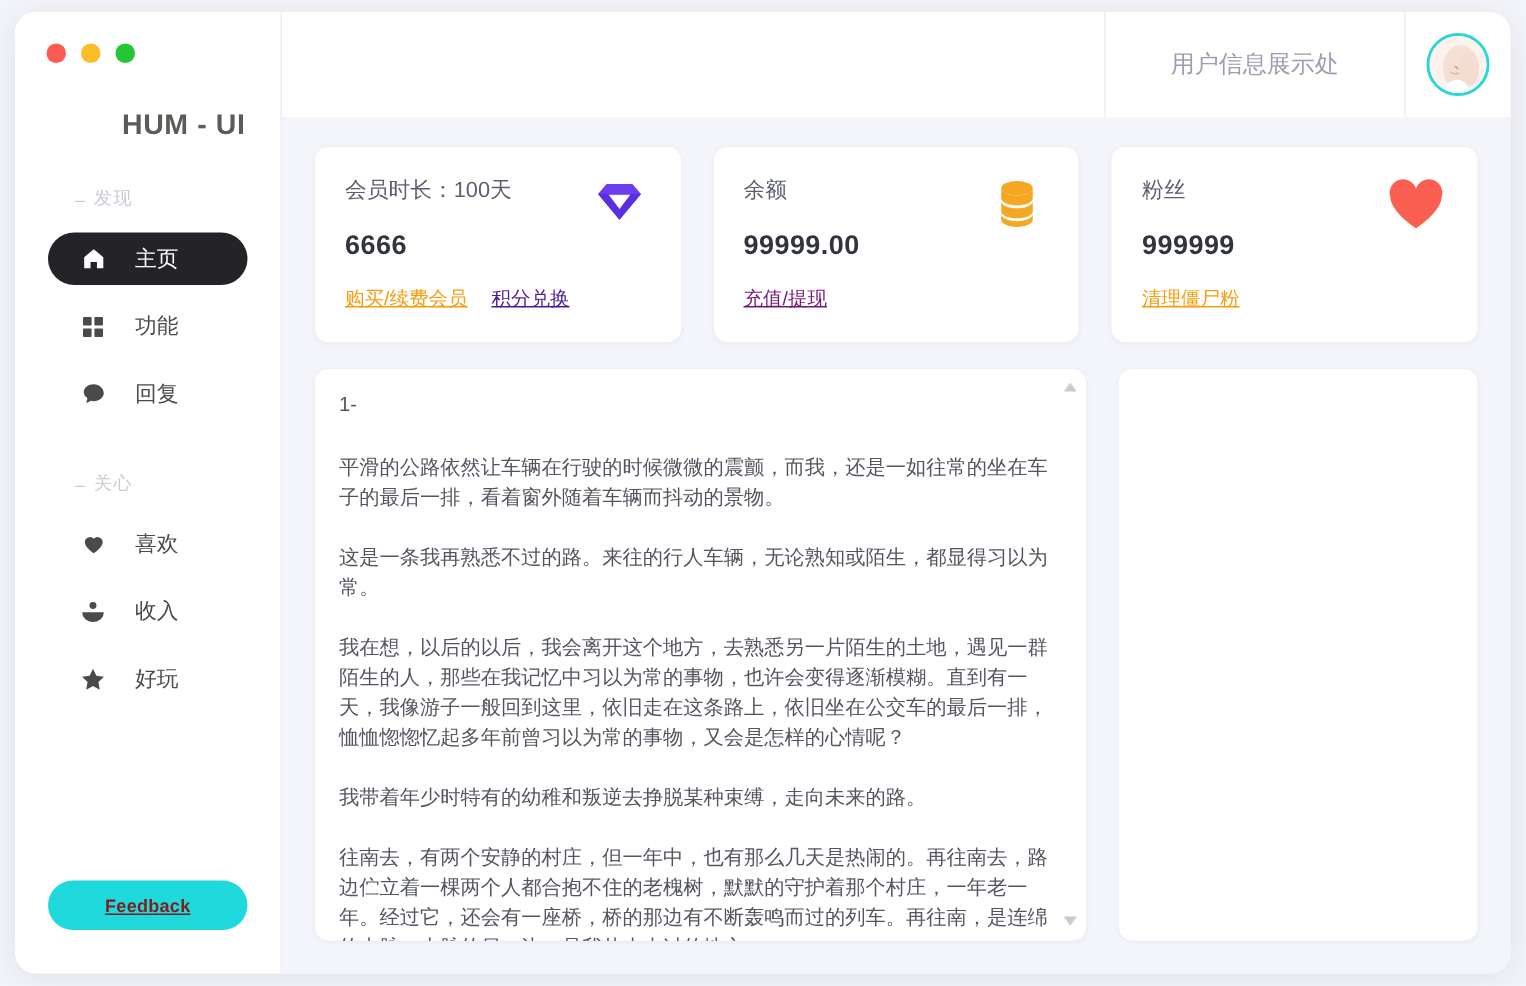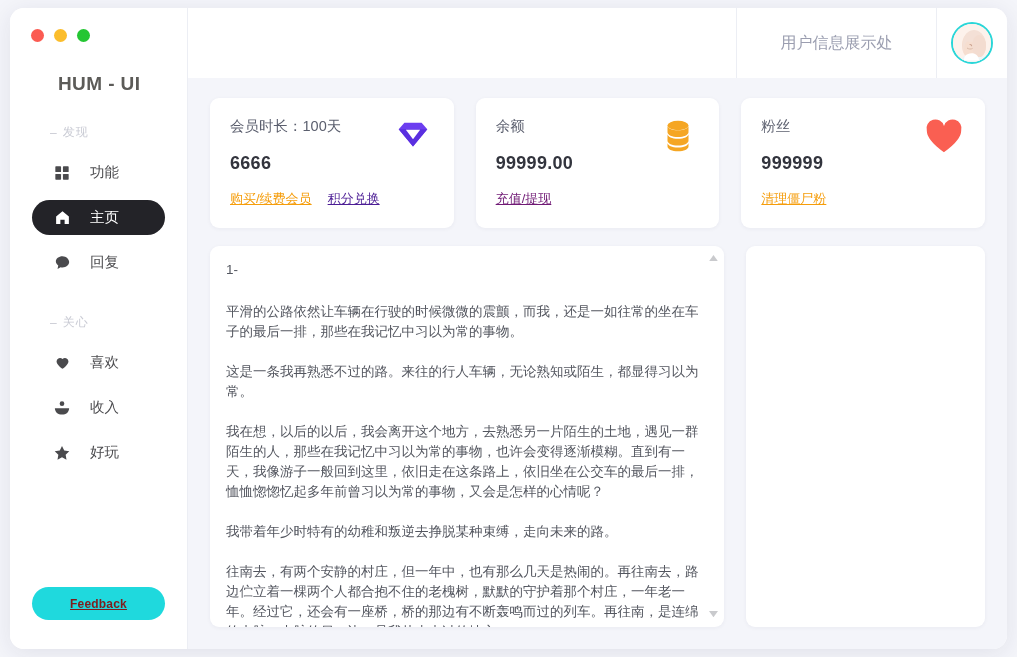--- a/index.html
+++ b/index.html
@@ -50,20 +50,21 @@
     gap: 10px;
     padding: 21px 0 0 21px;
   }
   .dot { width: 13px; height: 13px; border-radius: 50%; }
   .dot.red    { background: #fb5b52; }
   .dot.yellow { background: #fbbd2c; }
   .dot.green  { background: #24c633; }
 
   .brand {
     margin-top: 31px;
+    text-align: center;
     font-size: 19px;
     font-weight: bold;
     color: #5c5b58;
     letter-spacing: 0.4px;
     padding-left: 48px;
   }
 
   .nav-section-label {
     margin: 29px 0 9px 40px;
     font-size: 12px;
@@ -304,39 +305,39 @@
         <span class="dot green"></span>
       </div>
 
       <div class="brand">HUM - UI</div>
 
       <div class="nav-section-label">
         <span class="dash">–</span>
         <span>发现</span>
       </div>
 
+      <div class="nav-item active">
+        <span class="nav-icon">
+          <svg viewBox="0 0 24 24" width="17" height="17">
+              <path d="M12 3L3 10.5V21h6v-6h6v6h6V10.5z"></path>
+            </svg>
+        </span>
+        <span class="nav-label">主页</span>
+      </div>
+
       <div class="nav-item">
         <span class="nav-icon">
           <svg viewBox="0 0 24 24" width="16" height="16">
               <rect x="2" y="2" width="8.6" height="8.6" rx="1"></rect>
               <rect x="13.4" y="2" width="8.6" height="8.6" rx="1"></rect>
               <rect x="2" y="13.4" width="8.6" height="8.6" rx="1"></rect>
               <rect x="13.4" y="13.4" width="8.6" height="8.6" rx="1"></rect>
             </svg>
         </span>
         <span class="nav-label">功能</span>
-      </div>
-
-      <div class="nav-item active">
-        <span class="nav-icon">
-          <svg viewBox="0 0 24 24" width="17" height="17">
-              <path d="M12 3L3 10.5V21h6v-6h6v6h6V10.5z"></path>
-            </svg>
-        </span>
-        <span class="nav-label">主页</span>
       </div>
 
       <div class="nav-item">
         <span class="nav-icon">
           <svg viewBox="0 0 24 24" width="17" height="17">
               <path d="M12 3C6.8 3 2.6 6.3 2.6 10.4c0 2.3 1.3 4.4 3.4 5.7L5 21l4.3-2.3c.86.2 1.76.3 2.7.3 5.2 0 9.4-3.3 9.4-7.6S17.2 3 12 3z"></path>
             </svg>
         </span>
         <span class="nav-label">回复</span>
       </div>
@@ -450,21 +451,21 @@
                 </svg>
             </div>
           </div>
         </div>
 
         <div class="panel-row">
 
           <div class="article-card">
             <div class="article-scroll">
               <p>1-</p>
-              <p>平滑的公路依然让车辆在行驶的时候微微的震颤，而我，还是一如往常的坐在车子的最后一排，那些在我记忆中习以为常的事物。</p>
+              <p>平滑的公路依然让车辆在行驶的时候微微的震颤，而我，还是一如往常的坐在车子的最后一排，看着窗外随着车辆而抖动的景物。</p>
               <p>这是一条我再熟悉不过的路。来往的行人车辆，无论熟知或陌生，都显得习以为常。</p>
               <p>我在想，以后的以后，我会离开这个地方，去熟悉另一片陌生的土地，遇见一群陌生的人，那些在我记忆中习以为常的事物，也许会变得逐渐模糊。直到有一天，我像游子一般回到这里，依旧走在这条路上，依旧坐在公交车的最后一排，恤恤惚惚忆起多年前曾习以为常的事物，又会是怎样的心情呢？</p>
               <p>我带着年少时特有的幼稚和叛逆去挣脱某种束缚，走向未来的路。</p>
               <p>往南去，有两个安静的村庄，但一年中，也有那么几天是热闹的。再往南去，路边伫立着一棵两个人都合抱不住的老槐树，默默的守护着那个村庄，一年老一年。经过它，还会有一座桥，桥的那边有不断轰鸣而过的列车。再往南，是连绵的山脉，山脉的另一边，是我从未去过的地方。</p>
             </div>
             <span class="scroll-arrow up">
               <svg viewBox="0 0 10 7">
                   <path d="M5 0l5 7H0z"></path>
                 </svg>
             </span>

